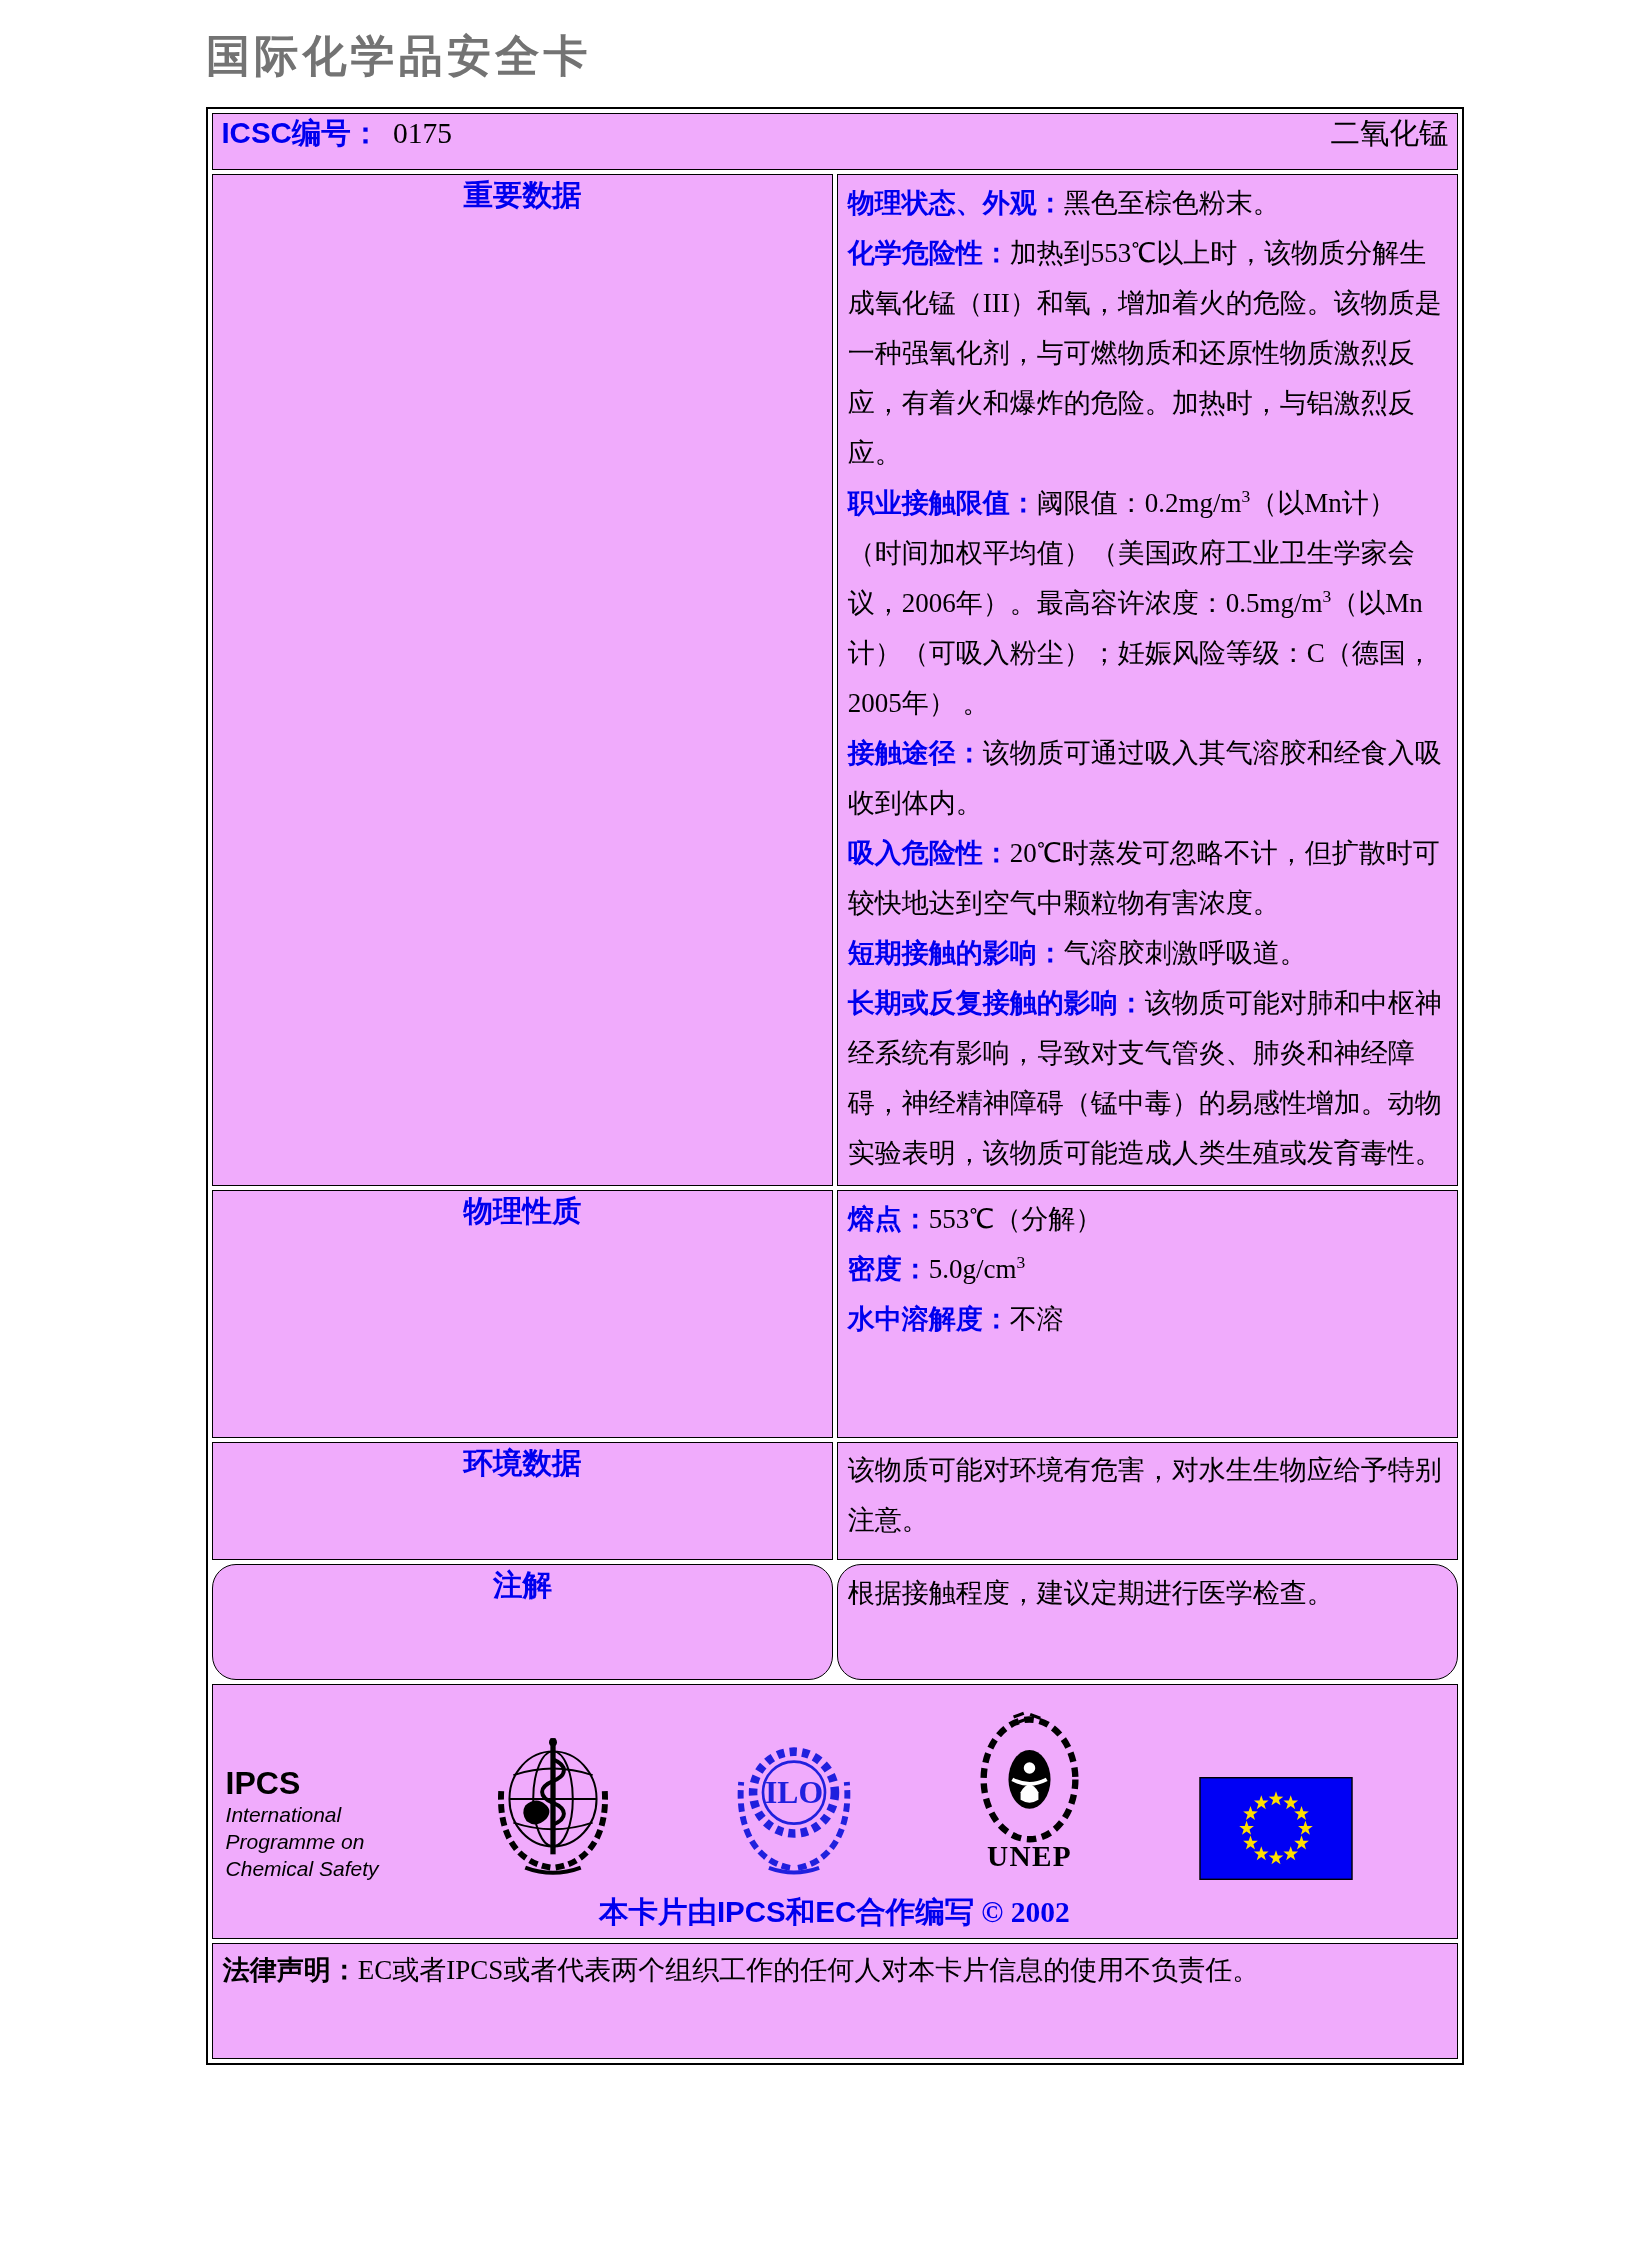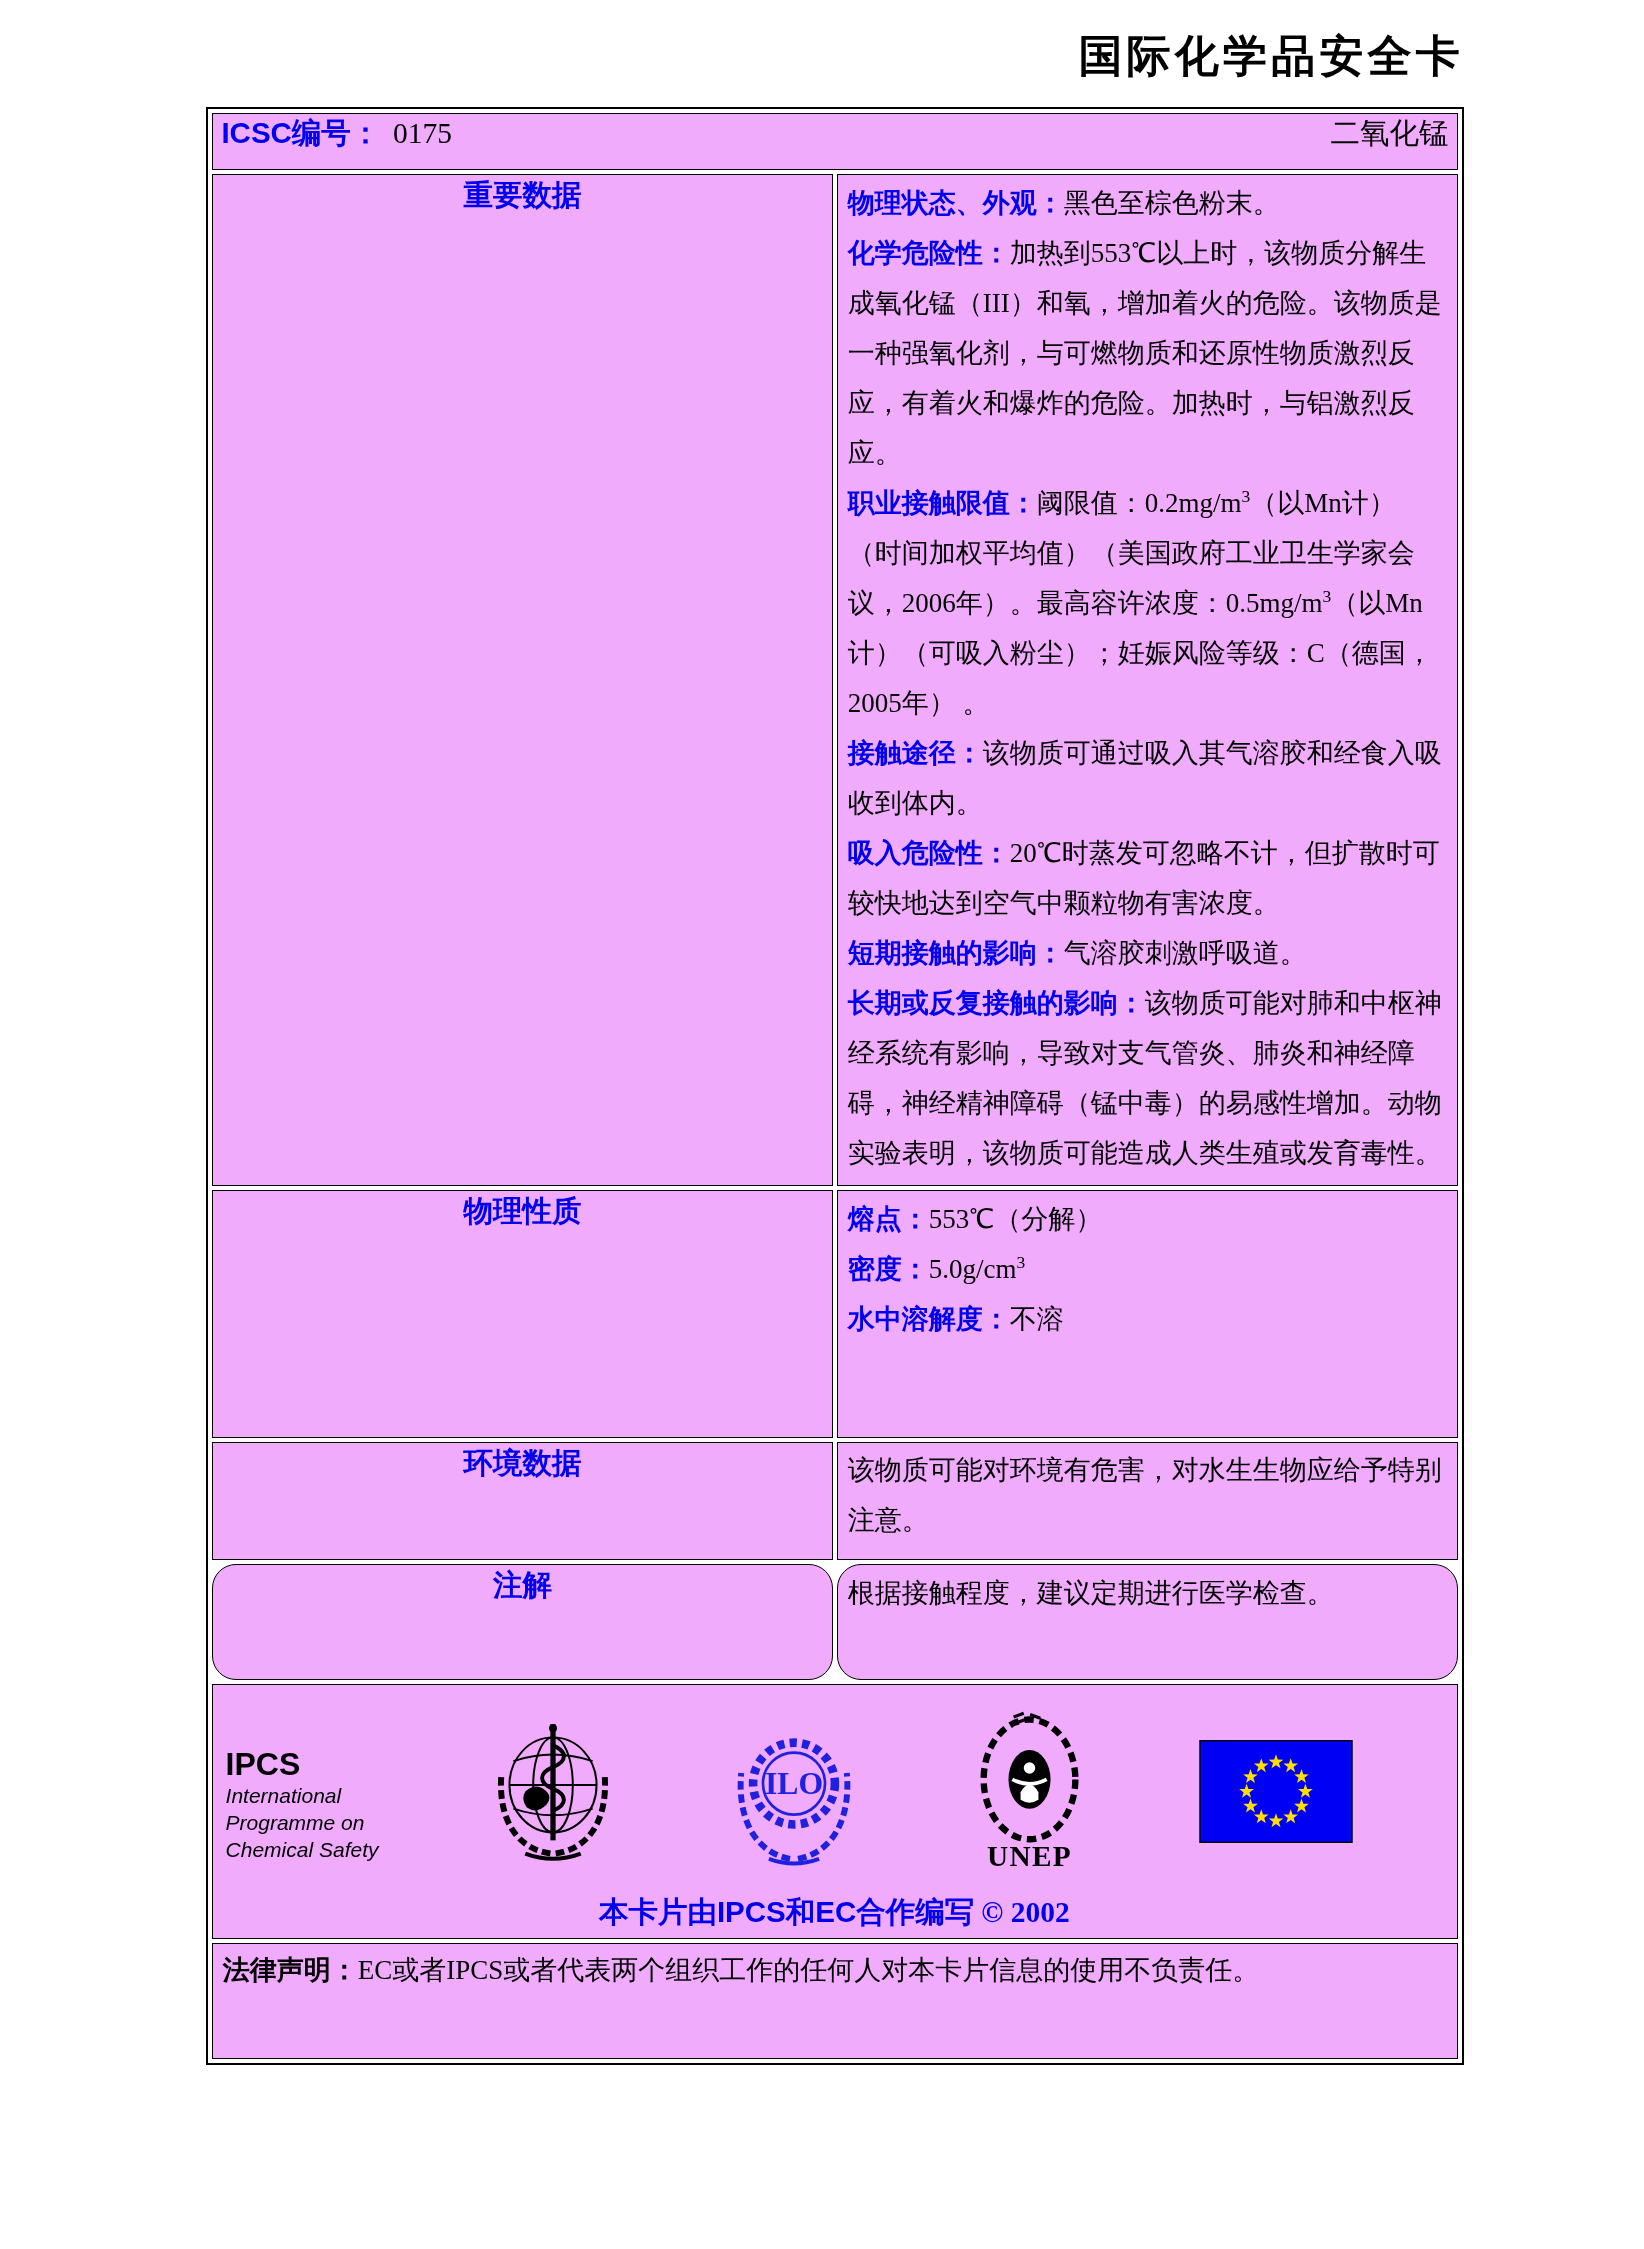--- a/index.html
+++ b/index.html
@@ -1,19 +1,19 @@
 <!DOCTYPE html>
 <html style="font-size:11.2px"><head>
 <meta charset="utf-8">
 <style>
   html,body{margin:0;padding:0;background:#ffffff;}
   body{width:1644px;min-height:2250px;font-family:"Liberation Serif",serif;color:#000;}
   .card{width:1258px;margin-left:206px;}
   .page-title{
-    text-align:right;color:#000000;font-family:"Liberation Sans",sans-serif;
+    text-align:left;color:#737373;font-family:"Liberation Sans",sans-serif;
     font-weight:bold;font-size:44px;letter-spacing:4.2px;margin:27px 0 21px 0;
   }
   table.icsc{
     border-collapse:separate;border-spacing:4.2px;border:2.8px solid #000;
     width:100%;background:#fff;table-layout:fixed;
   }
   table.icsc td{border:1.4px solid #000;vertical-align:top;background:#f0abfc;}
   td.rowlabel{
     width:159px;text-align:center;vertical-align:middle;
     color:#0000ee;font-family:"Liberation Sans",sans-serif;font-weight:bold;font-size:29.5px;
@@ -26,21 +26,21 @@
   .hdr-flex{display:flex;justify-content:space-between;align-items:center;font-size:29.5px;}
   .icsc-num{margin-left:12.6px;color:#000;}
   
   td.h-important{height:785px;}
   td.h-physical{height:236px;}
   td.h-env{height:107px;}
   td.h-notes{height:104px;border-radius:24px;}
   td.h-add{height:139px;}
   
   td.logos-cell{height:215px;padding:18px 14px 4.2px 12.6px;}
-  .logos-flex{display:flex;justify-content:space-between;align-items:center;padding-right:90px;}
+  .logos-flex{display:flex;justify-content:space-between;align-items:flex-end;padding-right:90px;}
   .ipcs-block{padding-top:25px;}
   .ipcs-name{font-family:"Liberation Sans",sans-serif;font-weight:bold;font-size:32px;line-height:35px;}
   .ipcs-sub{font-family:"Liberation Sans",sans-serif;font-size:21px;line-height:27px;font-style:italic;}
   .caption{
     text-align:center;margin-top:11.2px;color:#0000ee;
     font-family:"Liberation Sans",sans-serif;font-weight:bold;font-size:29.5px;
   }
   .caption .copy{font-family:"Liberation Serif",serif;font-weight:bold;margin-left:7px;}
   
   td.legal-cell{height:100px;vertical-align:middle;padding:7px 9.8px;font-size:27px;line-height:39px;}

